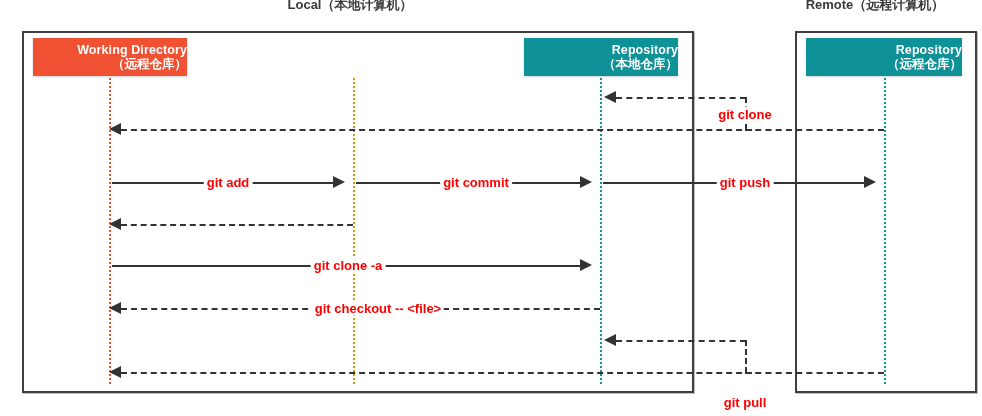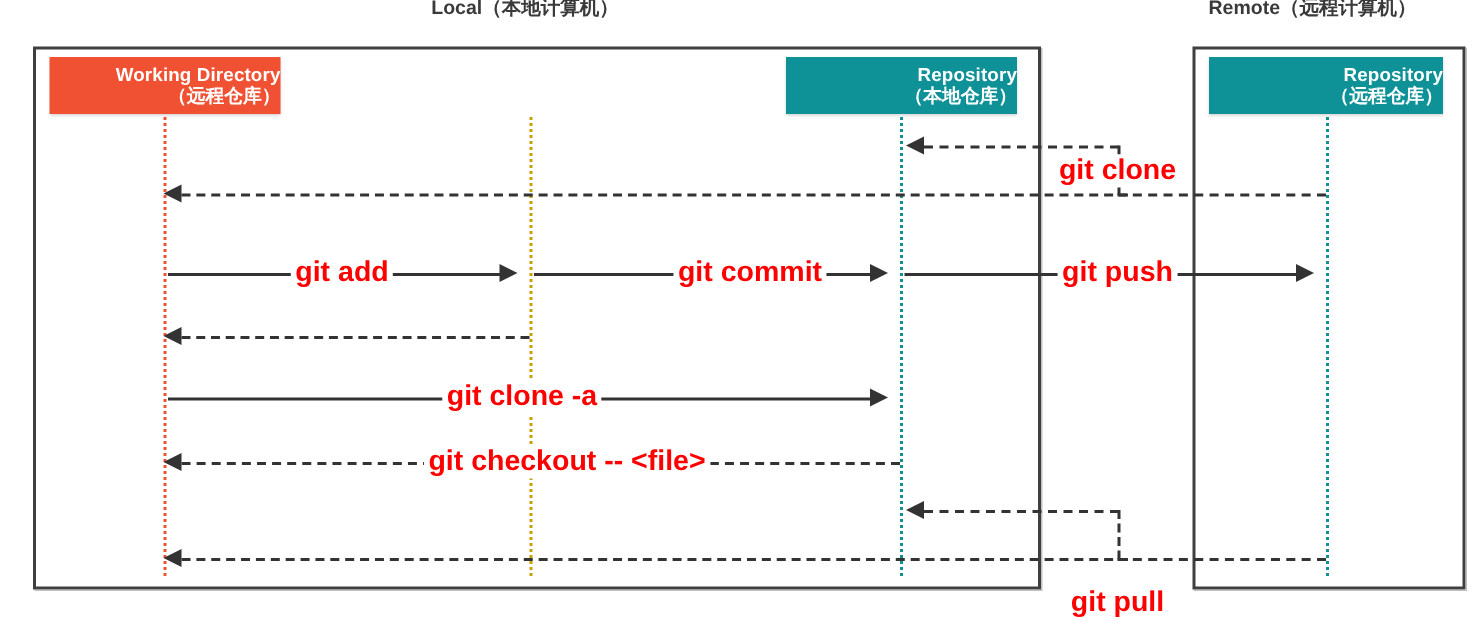--- a/index.html
+++ b/index.html
@@ -54,21 +54,21 @@
     border-top:6px solid transparent;border-bottom:6px solid transparent;
     border-left:12px solid #333333;
   }
   .arrow.left{
     border-top:6px solid transparent;border-bottom:6px solid transparent;
     border-right:12px solid #333333;
   }
 
   .msg-label{
     position:absolute;
-    color:#ff0000;font-weight:bold;font-size:19px;
+    color:#ff0000;font-weight:bold;font-size:13px;
     background:#ffffff;
     padding:0 3px;
     white-space:nowrap;
     transform:translate(-50%,-50%);
   }
 
   .watermark{
     position:absolute;
     color:#b9b9b9;font-size:13px;white-space:nowrap;
   }
@@ -113,21 +113,21 @@
 
   <div class="hline dash" style="left:121px;top:129px;width:631px;"></div>
   <div class="arrow left" style="left:109px;top:123px;"></div>
 
   <div class="hline solid" style="left:112px;top:182px;width:224px;"></div>
   <div class="arrow right" style="left:333px;top:176px;"></div>
   <div class="msg-label" style="left:228px;top:182px;text-align:right;">git add</div>
 
   <div class="hline solid" style="left:356px;top:182px;width:227px;"></div>
   <div class="arrow right" style="left:580px;top:176px;"></div>
-  <div class="msg-label" style="left:500px;top:182px;">git commit</div>
+  <div class="msg-label" style="left:476px;top:182px;">git commit</div>
 
   <div class="hline solid" style="left:603px;top:182px;width:264px;"></div>
   <div class="arrow right" style="left:864px;top:176px;"></div>
   <div class="msg-label" style="left:745px;top:182px;">git push</div>
 
   <div class="hline dash" style="left:121px;top:224px;width:232px;"></div>
   <div class="arrow left" style="left:109px;top:218px;"></div>
 
   <div class="hline solid" style="left:112px;top:265px;width:471px;"></div>
   <div class="arrow right" style="left:580px;top:259px;"></div>

